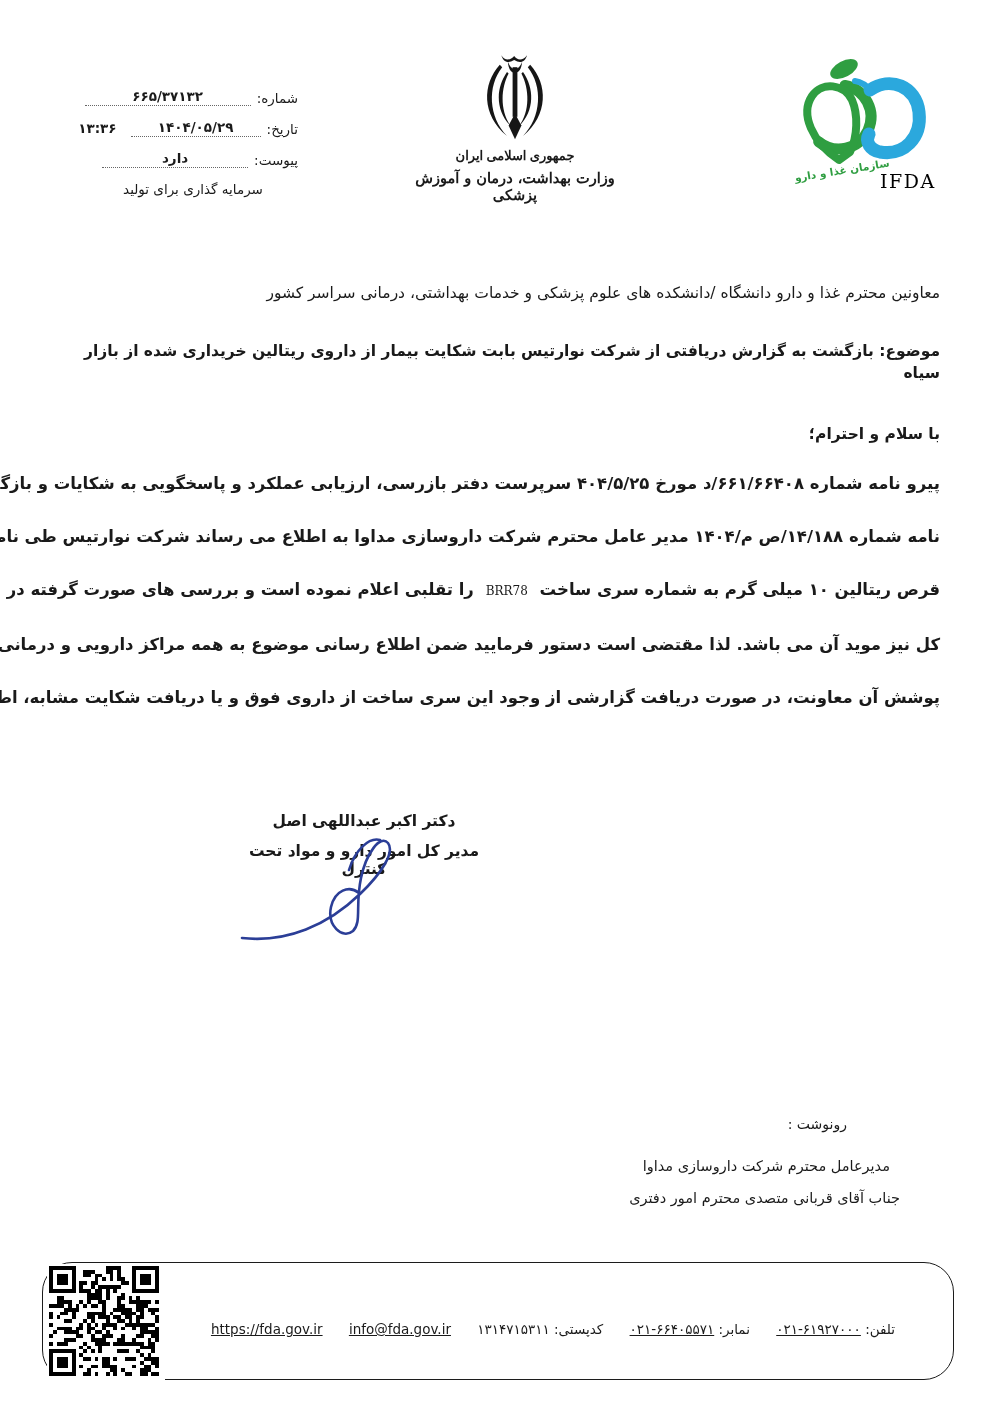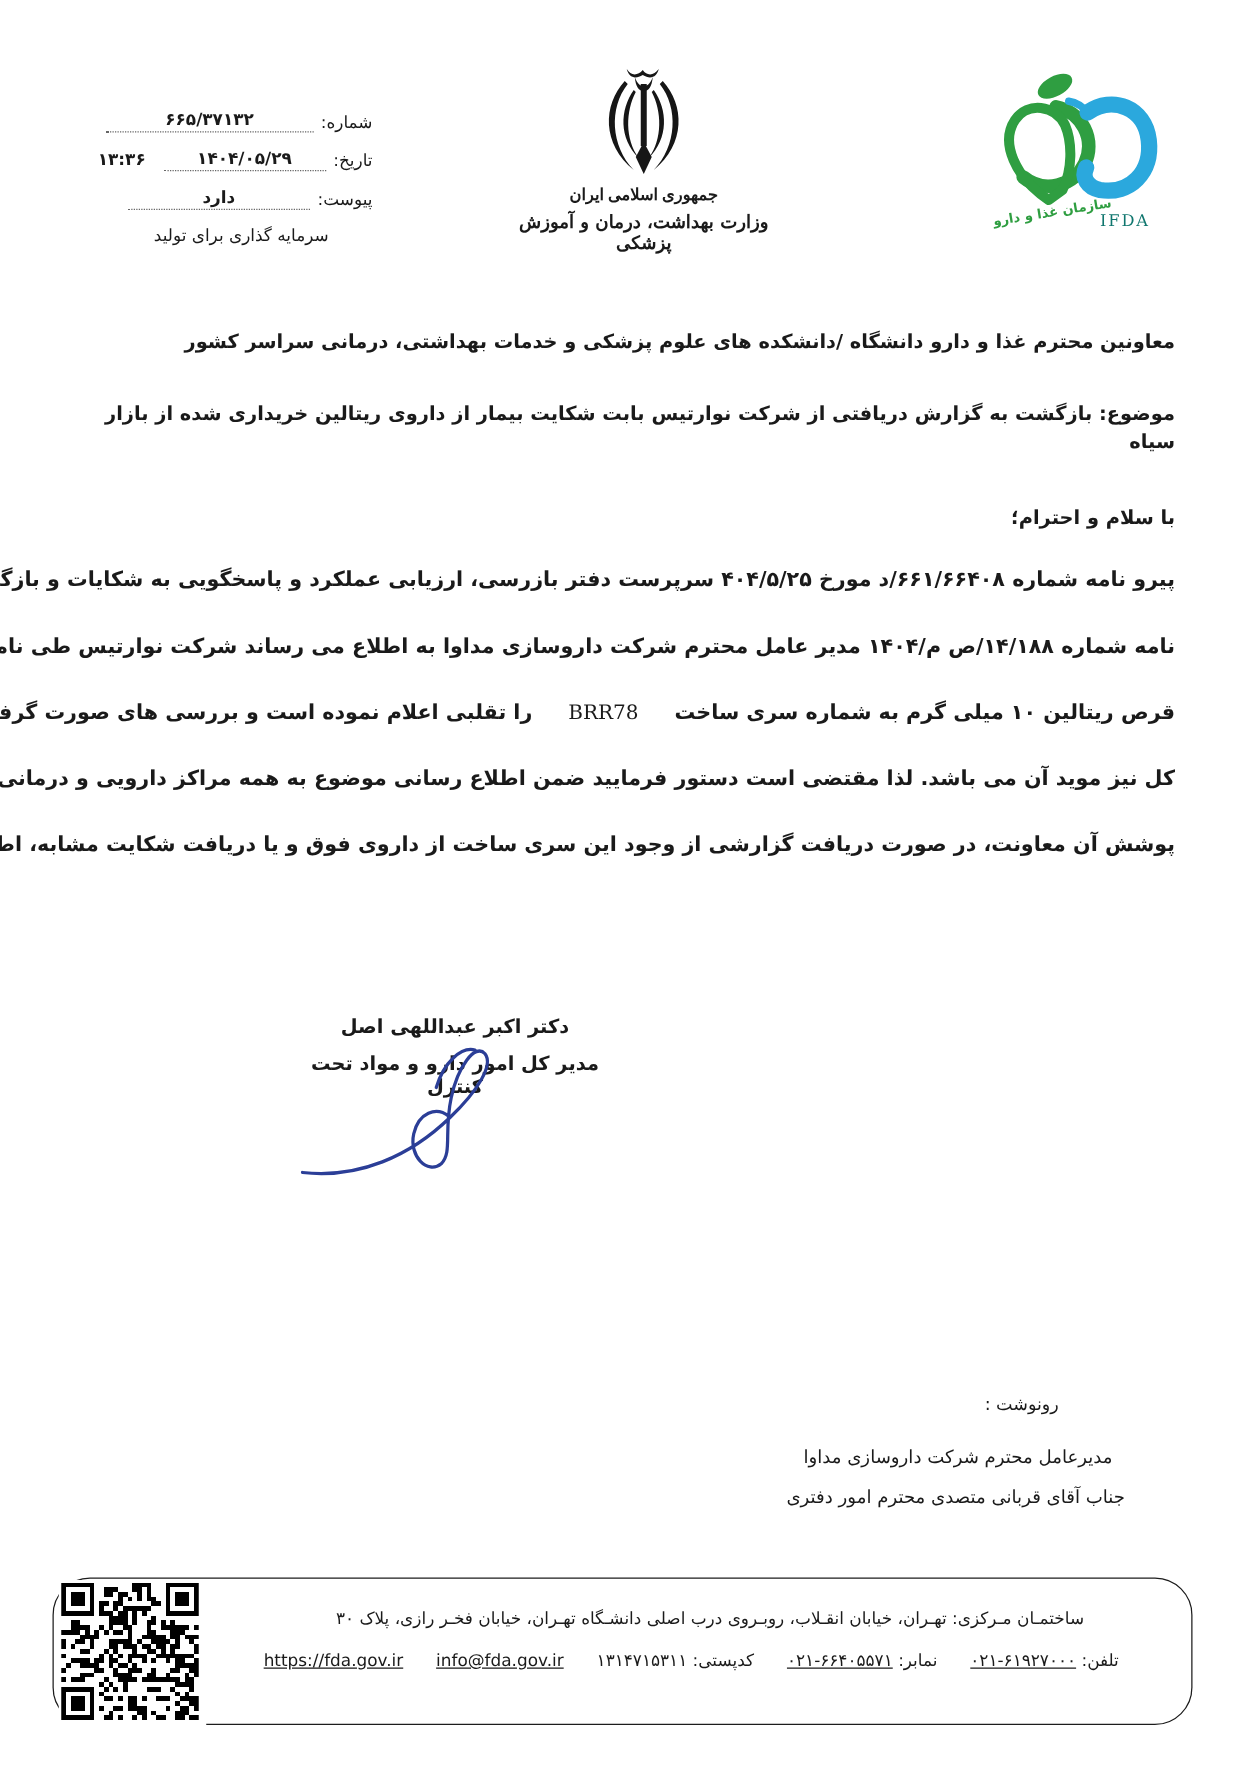--- a/index.html
+++ b/index.html
@@ -21,32 +21,32 @@
   
   .emblem{position:absolute;top:48px;left:395px;width:240px;text-align:center;}
   .emblem svg{display:block;margin:0 auto;}
   .emblem-country{font-family:Liberation Serif, serif;font-weight:700;font-size:13px;margin-top:4px;}
   .emblem-ministry{font-family:"DejaVu Serif",serif;font-weight:700;font-size:14.5px;margin-top:5px;}
   
   .ifda{position:absolute;top:52px;left:792px;width:160px;height:140px;}
   .ifda svg{display:block;}
   .ifda-fa{position:absolute;left:-2px;top:112px;width:104px;color:#2f9e41;font-size:10.5px;
            font-weight:700;transform:rotate(-9deg);text-align:center;direction:rtl;}
-  .ifda-en{position:absolute;left:88px;top:118px;color:#0f766e;font-family:"DejaVu Serif",serif;
-           font-size:13px;letter-spacing:1.5px;}
+  .ifda-en{position:absolute;left:88px;top:118px;color:#000000;font-family:"DejaVu Serif",serif;
+           font-size:19px;letter-spacing:1.5px;}
   
   .letter{position:absolute;top:262px;right:60px;left:58px;direction:rtl;text-align:right;}
-  .addressee{font-weight:700;font-size:15.5px;line-height:22px;}
+  .addressee{font-weight:400;font-size:15.5px;line-height:22px;margin-top:20px;}
   .subject{font-weight:700;font-size:15.5px;line-height:22px;margin-top:36px;}
   .salutation{font-weight:700;font-size:15.5px;margin-top:41px;}
   .body-line{font-weight:700;font-size:16.5px;line-height:53px;white-space:nowrap;
              text-align:justify;text-align-last:justify;margin-top:0;}
   .body-lines{margin-top:14px;}
   .body-line.last{text-align-last:right;white-space:normal;}
-  .latin-code{font-family:"DejaVu Serif",serif;font-weight:400;font-size:16px;margin:0 23px;}
+  .latin-code{font-family:"DejaVu Serif",serif;font-weight:400;font-size:12px;margin:0 6px;}
   
   .signature{position:absolute;top:812px;left:224px;width:280px;text-align:center;}
   .sig-name{font-weight:700;font-size:15.5px;}
   .sig-title{font-weight:700;font-size:15.5px;margin-top:12px;}
   .sig-ink{position:absolute;top:18px;left:8px;pointer-events:none;}
   
   .cc-label{position:absolute;top:1116px;right:153px;font-size:14px;direction:rtl;}
   .cc-item-0{position:absolute;top:1158px;right:110px;font-size:14.5px;direction:rtl;}
   .cc-item-1{position:absolute;top:1190px;right:100px;font-size:14.5px;direction:rtl;}
   
@@ -448,21 +448,20 @@
           <rect x="1" y="1" width="5" height="5" fill="#fff"></rect>
           <rect x="2" y="2" width="3" height="3" fill="#000"></rect>
           <rect x="22" y="0" width="7" height="7" fill="#000"></rect>
           <rect x="23" y="1" width="5" height="5" fill="#fff"></rect>
           <rect x="24" y="2" width="3" height="3" fill="#000"></rect>
           <rect x="0" y="22" width="7" height="7" fill="#000"></rect>
           <rect x="1" y="23" width="5" height="5" fill="#fff"></rect>
           <rect x="2" y="24" width="3" height="3" fill="#000"></rect>
         </svg>
     </div>
-    <div class="footer-address">ساختمـان مـرکزی: تهـران، خیابان انقـلاب، روبـروی درب اصلی دانشـگاه تهـران، خیابان فخـر رازی، پلاک ۳۰</div>
     <div class="footer-contacts">
       <span class="item"><span>تلفن:</span> <span class="ltr">۰۲۱-۶۱۹۲۷۰۰۰</span></span>
       <span class="item"><span>نمابر:</span> <span class="ltr">۰۲۱-۶۶۴۰۵۵۷۱</span></span>
       <span class="item"><span>کدپستی:</span> <span>۱۳۱۴۷۱۵۳۱۱</span></span>
       <span class="item ltr">info@fda.gov.ir</span>
       <span class="item ltr">https://fda.gov.ir</span>
     </div>
   </div>
 
 </div>

